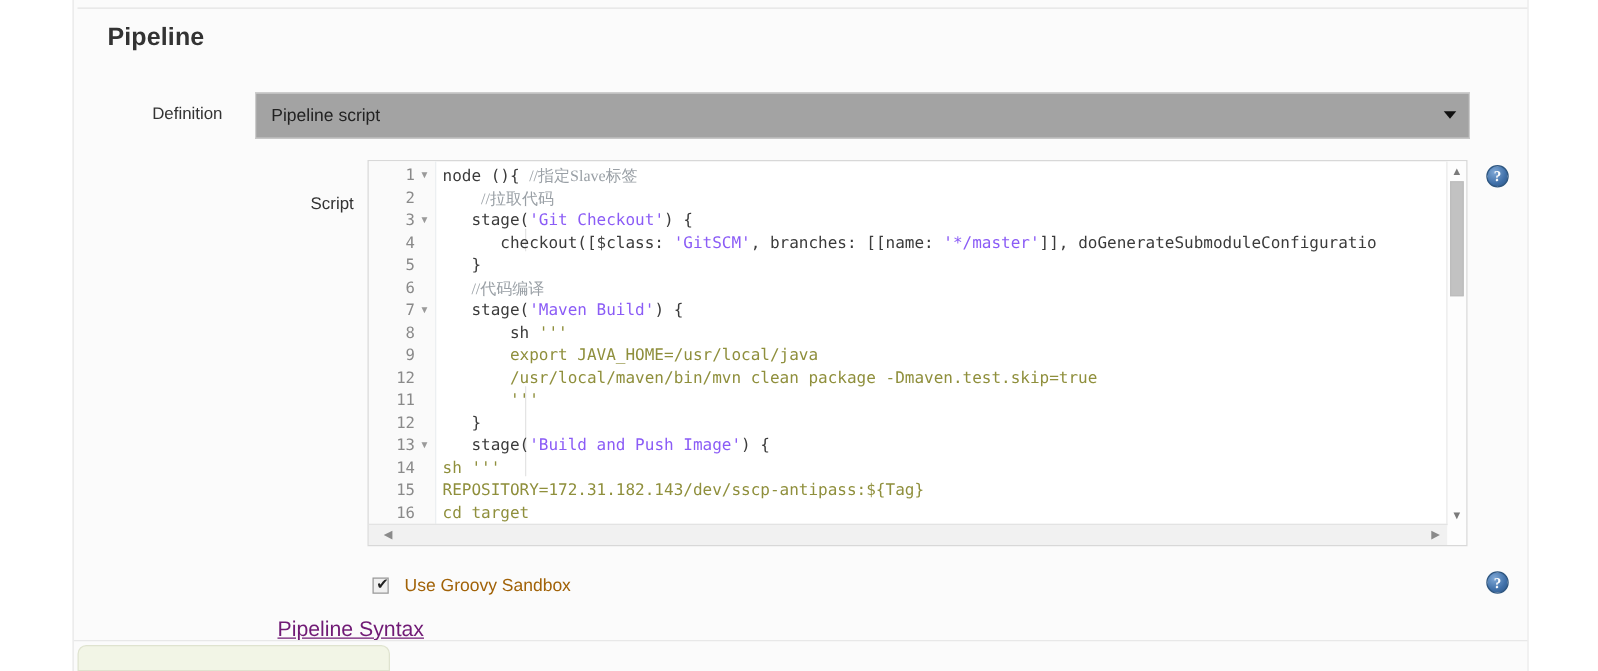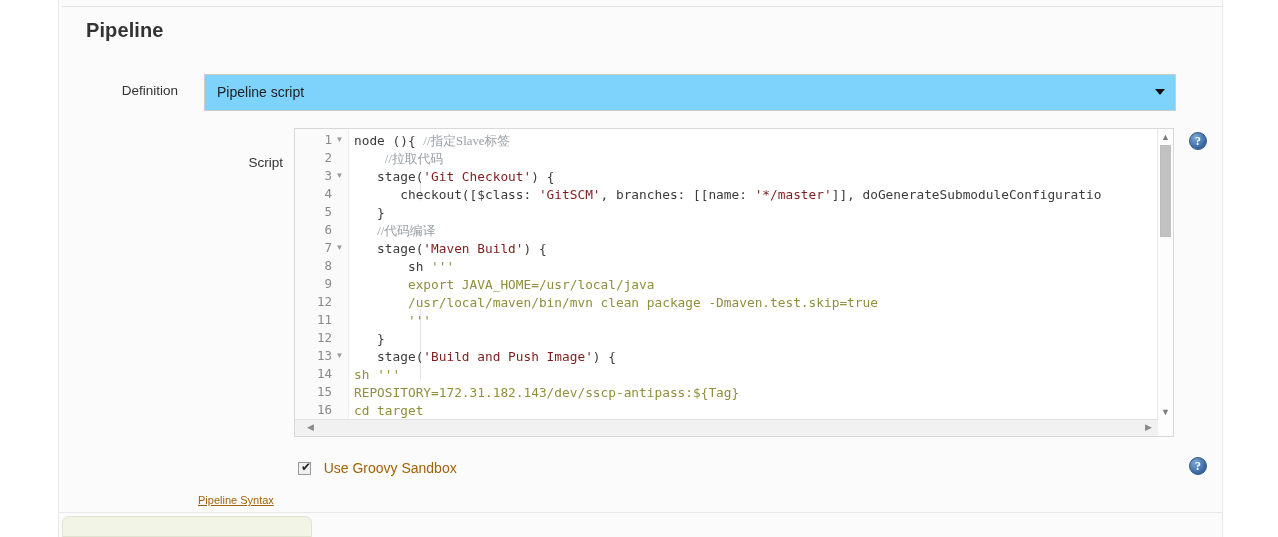--- a/index.html
+++ b/index.html
@@ -38,21 +38,21 @@
   
   .row-label{
     position:absolute;text-align:right;color:#333;font-size:13.5px;
   }
   .lbl-definition{left:0px;top:83px;width:178px;}
   .lbl-script{left:0px;top:155px;width:283px;}
 
   
   .select-wrap{
     position:absolute;left:204px;top:74px;width:972px;height:37px;
-    background:#7dd3fc;border:1px solid #ccc;box-sizing:border-box;
+    background:#a3a3a3;border:1px solid #ccc;box-sizing:border-box;
   }
   .select-wrap .sel-text{
     position:absolute;left:12px;top:9px;font-size:14px;color:#222;
   }
   .select-wrap .caret{
     position:absolute;right:10px;top:14px;
     width:0;height:0;border-left:5px solid transparent;border-right:5px solid transparent;
     border-top:6px solid #111;
   }
 
@@ -77,21 +77,21 @@
   }
   .code{
     position:absolute;left:53px;top:0;right:0;bottom:0;overflow:hidden;
   }
   .cl{
     position:absolute;left:6px;white-space:pre;
     font-family:"DejaVu Sans Mono","Liberation Mono",monospace;
     font-size:12.8px;color:#3b3b3b;
     line-height:18px;
   }
-  .s-str{color:#7f1d1d;}
+  .s-str{color:#8b5cf6;}
   .s-com{color:#9aa0a6;font-family:Liberation Serif, serif;}
   .s-olive{color:#8f8f3c;}
   .indent-guide{
     position:absolute;width:1px;background:#e4e4e4;
   }
 
   
   .vscroll{
     position:absolute;right:0;top:0;width:15px;bottom:15px;
     background:#fdfdfd;border-left:1px solid #eaeaea;
@@ -139,22 +139,22 @@
     background:#f0f0f0;border:1px solid #9a9a9a;box-sizing:border-box;
     position:relative;
   }
   .cbox .tick{
     position:absolute;left:2px;top:-2px;font-size:12px;color:#222;line-height:13px;
   }
   .cblabel{margin-left:9px;font-size:14px;color:#a16207;}
 
   
   .syntax-link{
-    position:absolute;left:198px;top:494px;
-    color:#a16207;font-size:11px;text-decoration:underline;cursor:pointer;
+    position:absolute;left:222px;top:494px;
+    color:#701a75;font-size:17px;text-decoration:underline;cursor:pointer;
   }
 
   
   .bottom-bar{
     position:absolute;left:62px;top:516px;width:250px;height:21px;
     background:#f2f5e6;border:1px solid #dfe3cf;
     border-radius:7px 7px 0 0;box-sizing:border-box;
   }
   .bottom-rule{
     position:absolute;left:59px;top:512px;width:1163px;height:1px;background:#e8e8e8;

